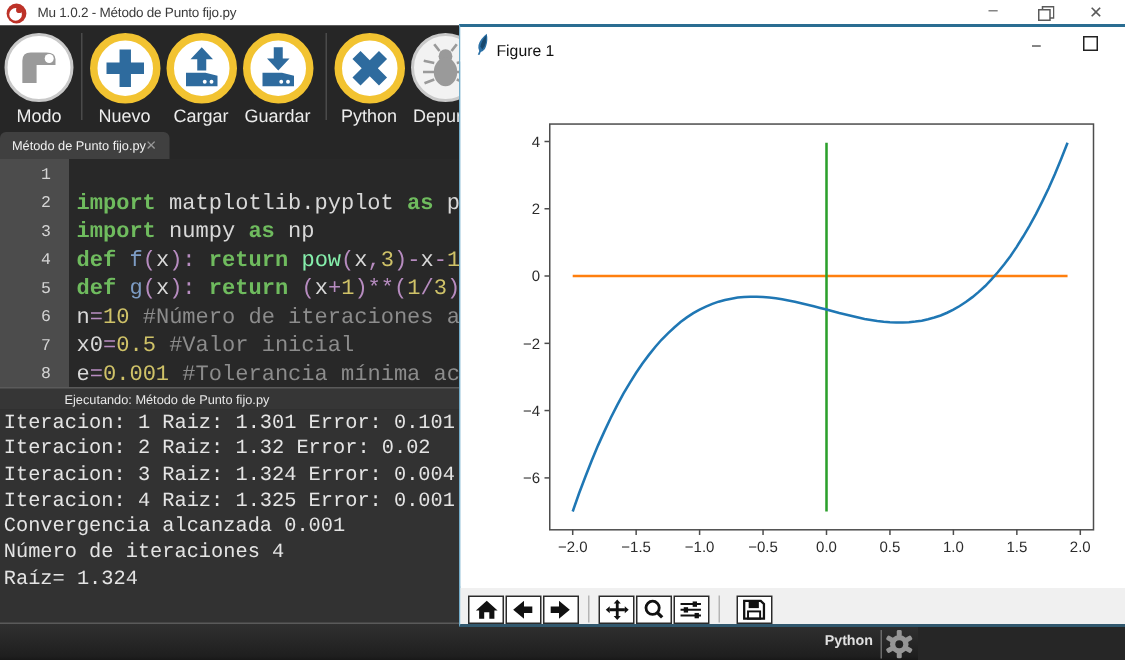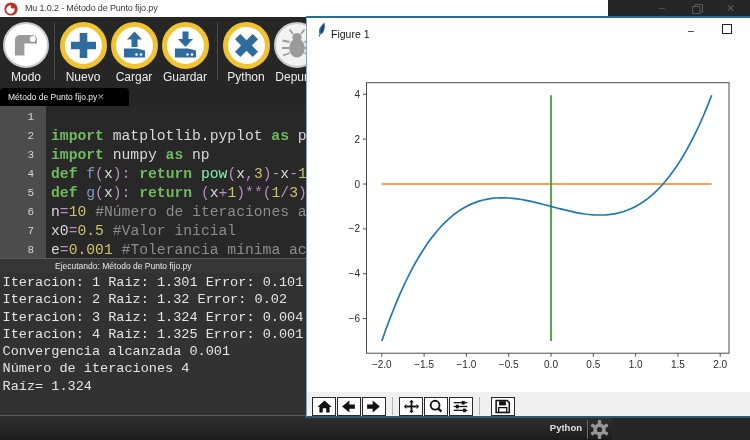--- a/index.html
+++ b/index.html
@@ -1,52 +1,52 @@
 <!DOCTYPE html>
 <html><head><meta charset="utf-8">
 <style>
   html,body{margin:0;padding:0;}
   body{width:750px;height:440px;position:relative;overflow:hidden;
        font-family:"Liberation Sans",sans-serif;background:#262626;}
   .abs{position:absolute;}
   
-  #titlebar{left:0;top:0;width:608px;height:17px;background:#fff;}
+  #titlebar{left:0;top:0;width:750px;height:17px;background:#fff;}
   #title-text{left:25px;top:3px;font-size:9px;letter-spacing:-0.15px;color:#3a3a3a;}
   .wbtn{color:#5a5a5a;font-size:11px;}
   
   #toolbar{left:0;top:17px;width:750px;height:69px;background:#262626;}
   .cbtn{position:absolute;top:5px;width:37px;height:37px;border-radius:50%;background:#fff;}
   .ybtn{border:5px solid #f2c331;}
   .gbtn{width:42px;height:42px;border:2.5px solid #c9c9c9;}
   .blabel{position:absolute;top:52.5px;width:80px;text-align:center;
           font-size:12px;color:#ececec;}
   .vsep{position:absolute;top:5px;width:1px;height:58px;background:#4a4a4a;}
   
   #tabbar{left:0;top:86px;width:750px;height:20px;background:#262626;}
-  #tab{left:0;top:2px;width:113px;height:18px;background:#000000;
-       border-radius:4px 4px 0 0;padding-left:16px;}
+  #tab{left:0;top:2px;width:113px;height:18px;background:#404040;
+       border-radius:4px 4px 0 0;}
   #tab > .ttl{position:absolute;left:8px;top:4px;font-size:8.5px;color:#f0f0f0;}
   
   
   #editor{left:0;top:106px;width:750px;height:152px;background:#282828;}
   #gutter{left:0;top:0;width:46px;height:152px;background:#4c4c4c;}
   .lnum{position:absolute;left:0;width:34px;text-align:right;
         font-family:"Liberation Mono",monospace;font-size:11px;line-height:19px;color:#d4d4d4;}
   #code{left:51px;top:1.5px;font-family:"Liberation Mono",monospace;
         font-size:14.7px;line-height:19px;white-space:pre;color:#d8d8d8;margin-top:19px;}
   .k{color:#6fbb5e;font-weight:bold;}
   .o{color:#b78cc0;}
   .n{color:#cfc268;}
   .b{color:#86efac;}
   .c{color:#8c8c8c;}
   .fn{color:#7d9cc4;}
   
   #chead{left:0;top:258px;width:750px;height:14px;background:#363636;
          border-top:1px solid #5a5a5a;}
-  #chead span{position:absolute;left:19px;top:2px;font-size:8.5px;color:#e8e8e8;padding-left:36px;}
+  #chead span{position:absolute;left:7px;top:2px;font-size:8.5px;color:#e8e8e8;padding-left:36px;}
   #console{left:0;top:273px;width:750px;height:142px;background:#323232;
            font-family:"Liberation Mono",monospace;font-size:13.55px;
            line-height:17.3px;white-space:pre;color:#e4e4e4;padding:1px 0 0 2.5px;}
   
   #status{left:0;top:415px;width:612px;height:25px;
           background:linear-gradient(#303030,#1f1f1f 85%,#161616);
           border-top:1px solid #5a5a5a;font-weight:bold;}
   #pytxt{right:30px;top:6px;font-size:9.5px;color:#e0e0e0;}
   #ssep{right:24px;top:4px;width:1px;height:19px;background:#6a6a6a;}
   

